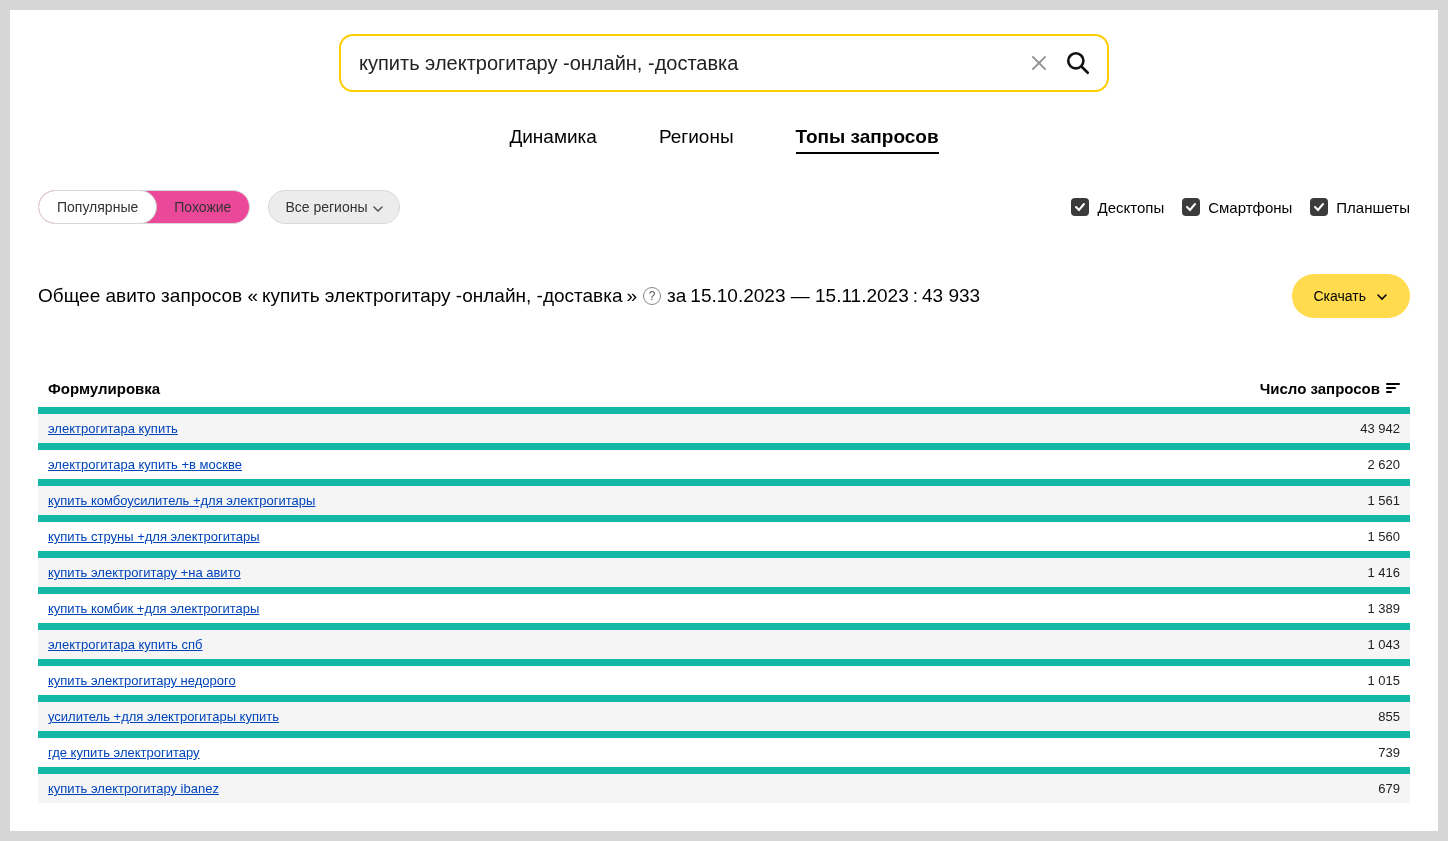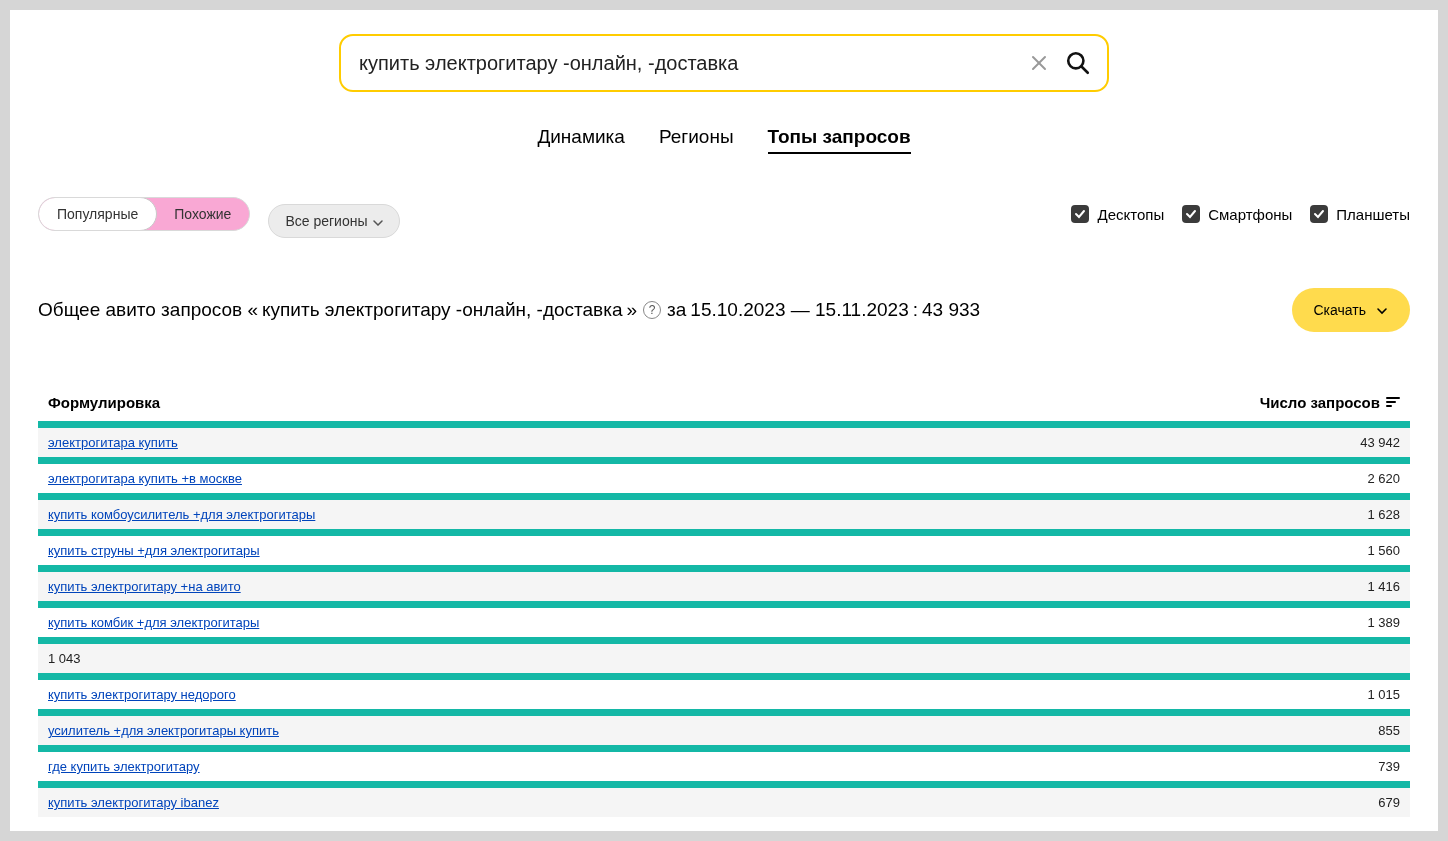--- a/index.html
+++ b/index.html
@@ -50,38 +50,38 @@
   .search-btn {
     width: 30px; height: 30px;
     display: flex; align-items: center; justify-content: center;
     cursor: pointer;
   }
   .search-btn svg { stroke: #111; }
 
   .tabs {
     display: flex;
     justify-content: center;
-    gap: 34px;
+    gap: 62px;
     margin-top: 34px;
     font-size: 19px;
   }
   .tab { cursor: pointer; padding-bottom: 4px; }
   .tab.active { font-weight: 700; border-bottom: 2px solid #000; }
 
   .filter-row {
     display: flex;
     align-items: center;
     margin-top: 36px;
     gap: 18px;
   }
   .seg {
     display: inline-flex;
     border: 1px solid #d9d9d9;
     border-radius: 999px;
-    background: #f9a8d4;
+    background: #ec4899;
     overflow: hidden;
     height: 34px;
   }
   .seg-item {
     padding: 0 18px;
     display: flex; align-items: center;
     font-size: 14px;
     cursor: pointer;
     color: #333;
   }
@@ -97,21 +97,20 @@
     align-items: center;
     height: 34px;
     padding: 0 16px;
     background: #ececec;
     border: 1px solid #d9d9d9;
     border-radius: 999px;
     font-size: 14px;
     cursor: pointer;
     gap: 6px;
     color: #333;
-    margin-top: 14px;
   }
   .chev-down { width: 10px; height: 6px; }
 
   .device-checks {
     margin-left: auto;
     display: flex;
     gap: 18px;
     align-items: center;
   }
   .check {
@@ -308,35 +307,36 @@
         <div class="row">
           <a class="cell-query">электрогитара купить</a>
           <span class="cell-count">43 942</span>
         </div>
         <div class="row">
           <a class="cell-query">электрогитара купить +в москве</a>
           <span class="cell-count">2 620</span>
         </div>
         <div class="row">
           <a class="cell-query">купить комбоусилитель +для электрогитары</a>
-          <span class="cell-count">1 628</span>
+          <span class="cell-count">1 561</span>
         </div>
         <div class="row">
           <a class="cell-query">купить струны +для электрогитары</a>
           <span class="cell-count">1 560</span>
         </div>
         <div class="row">
           <a class="cell-query">купить электрогитару +на авито</a>
           <span class="cell-count">1 416</span>
         </div>
         <div class="row">
           <a class="cell-query">купить комбик +для электрогитары</a>
           <span class="cell-count">1 389</span>
         </div>
         <div class="row">
+          <a class="cell-query">электрогитара купить спб</a>
           <span class="cell-count">1 043</span>
         </div>
         <div class="row">
           <a class="cell-query">купить электрогитару недорого</a>
           <span class="cell-count">1 015</span>
         </div>
         <div class="row">
           <a class="cell-query">усилитель +для электрогитары купить</a>
           <span class="cell-count">855</span>
         </div>

